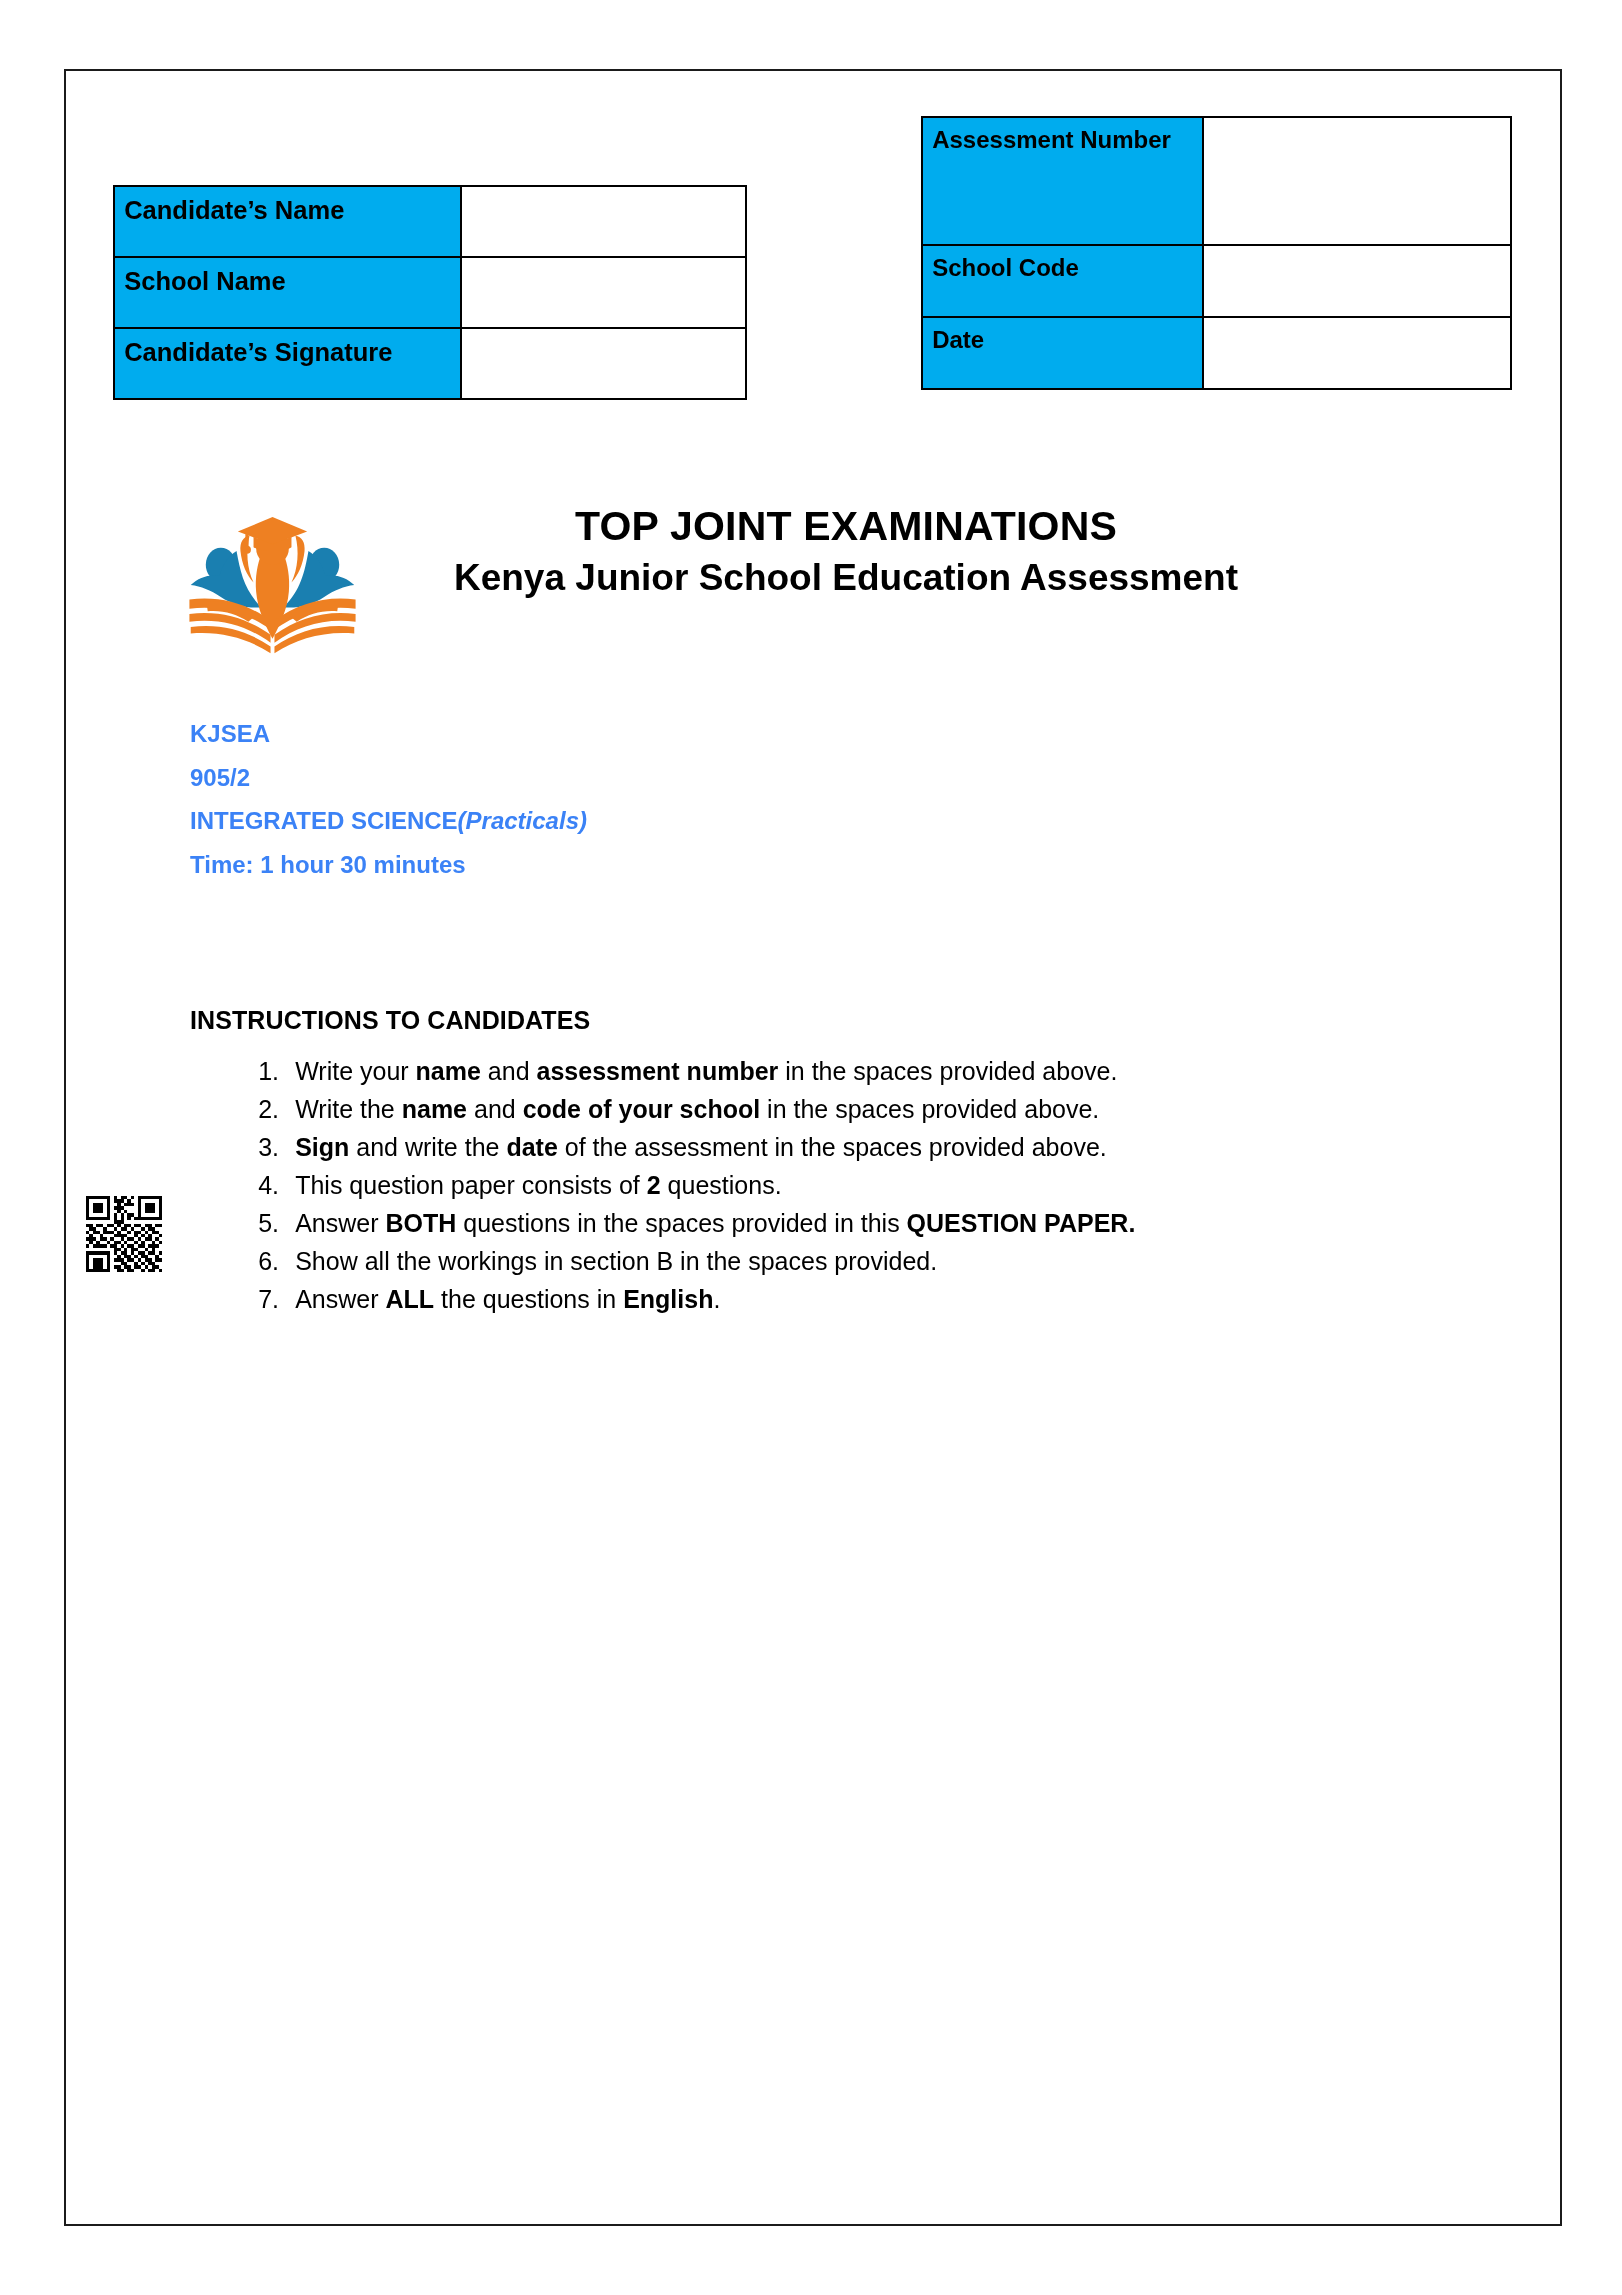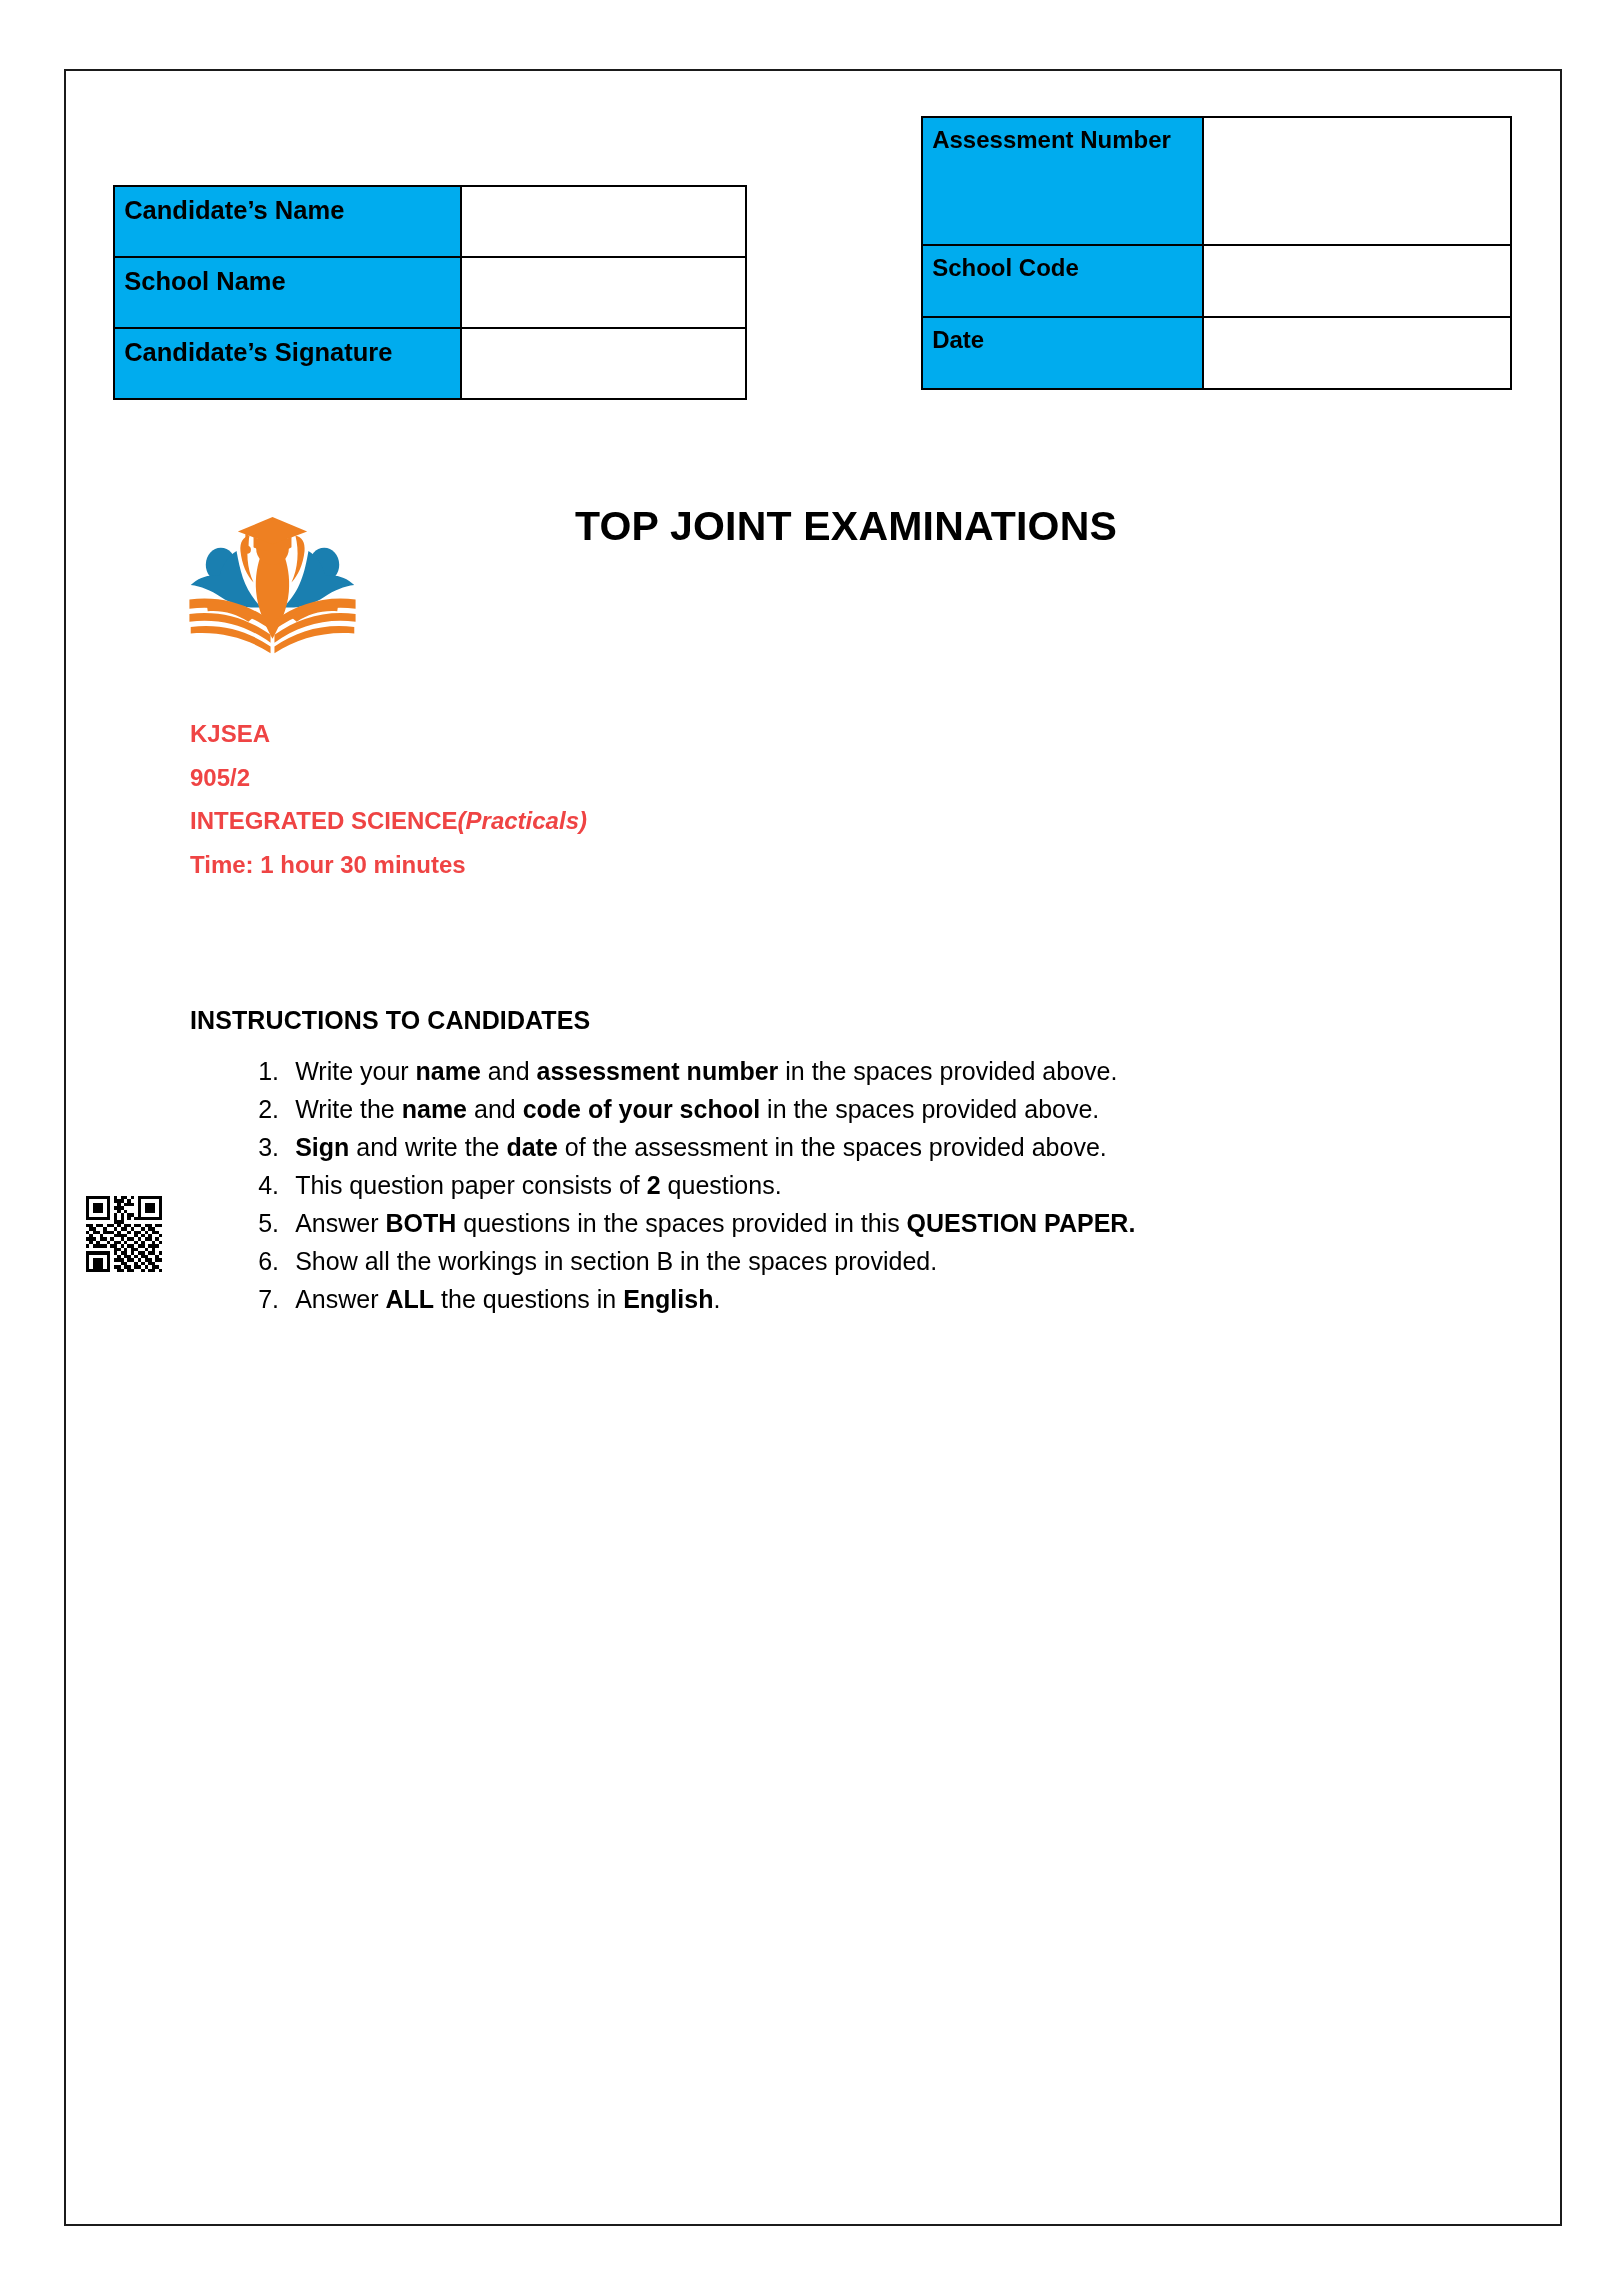--- a/index.html
+++ b/index.html
@@ -122,21 +122,21 @@
   }
 
   
   #paper-meta {
     position: absolute;
     left: 190px;
     top: 712px;
     width: 982px;
     font-size: 24px;
     font-weight: bold;
-    color: #ef4444;
+    color: #3b82f6;
     line-height: 1.82;
   }
   #paper-meta .it { font-style: italic; }
 
   
   #instructions-heading {
     position: absolute;
     left: 190px;
     top: 1006px;
     font-size: 25px;
@@ -275,20 +275,21 @@
       <path d="M260 188 C214 182 172 194 138 218 L138 228
                C172 206 214 194 260 198 Z" fill="#EE8022"></path>
 
       <path d="M236 150 C208 146 182 154 160 170 L172 180
                C190 168 212 162 234 164 Z" fill="#EE8022"></path>
     </svg>
   </div>
 
   <div id="title-block">
     <div id="exam-title">TOP JOINT EXAMINATIONS</div>
+    <div id="exam-subtitle">Kenya Junior School Education Assessment</div>
   </div>
 
 </div>
 
 <div id="paper-meta">
   <div>KJSEA</div>
   <div>905/2</div>
   <div><span>INTEGRATED SCIENCE</span><span class="it">(Practicals)</span></div>
   <div>Time: 1 hour 30 minutes</div>
 </div>

